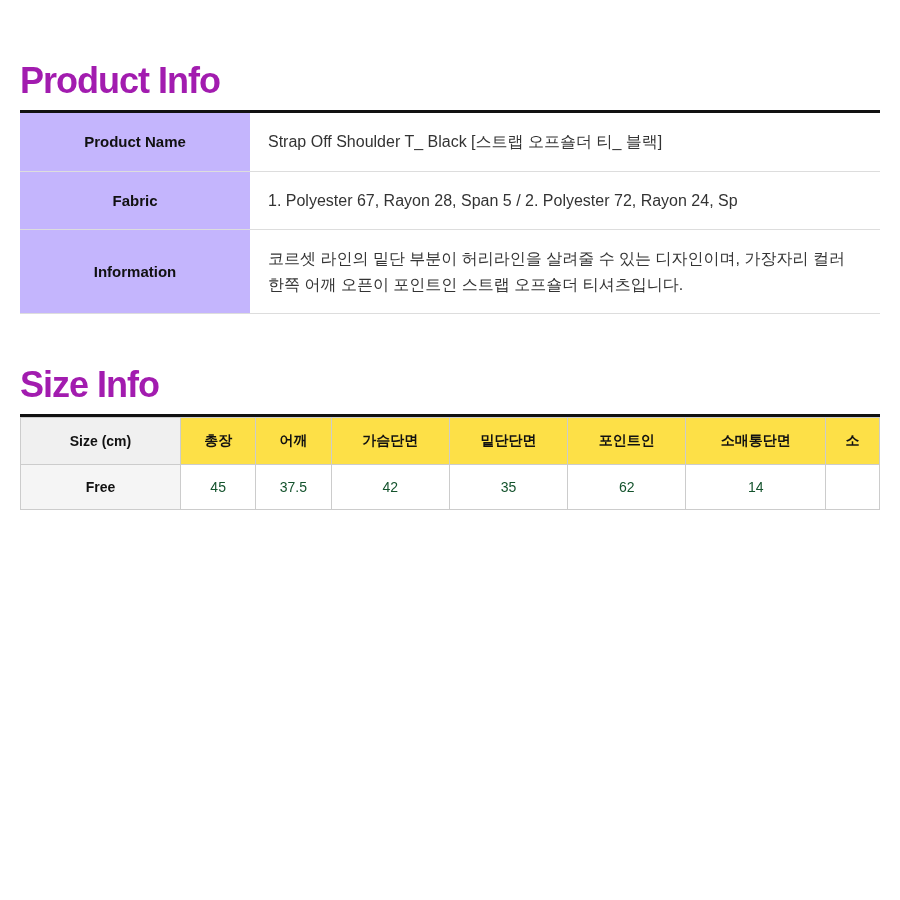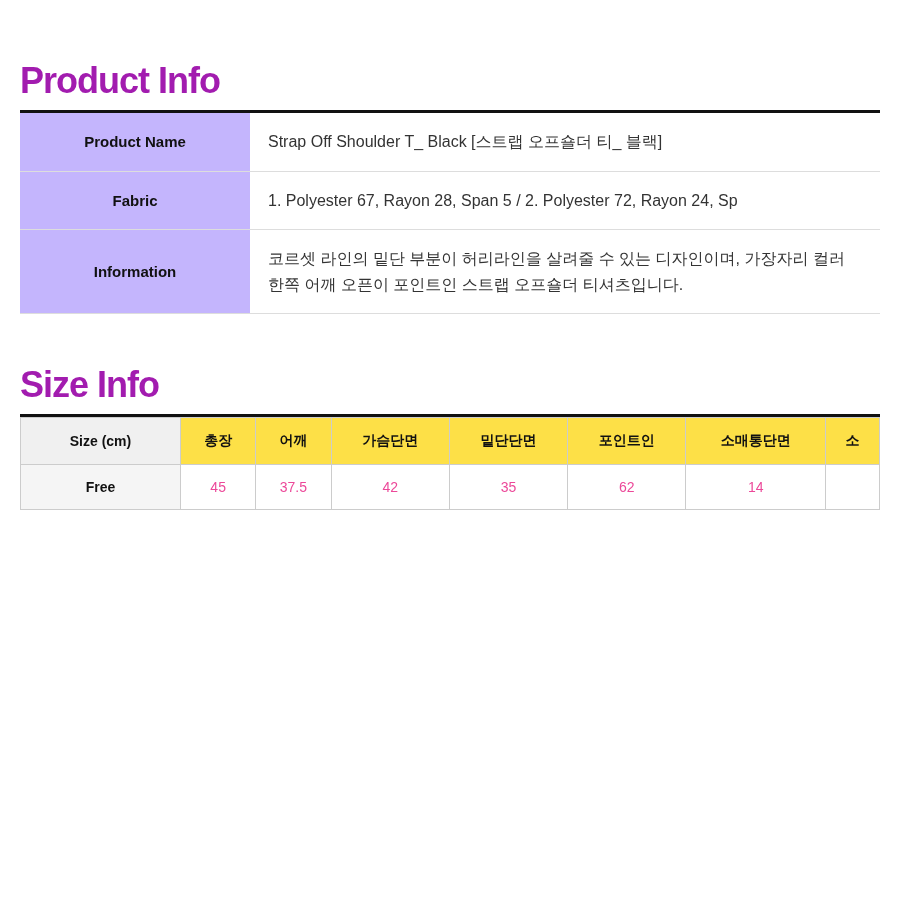--- a/index.html
+++ b/index.html
@@ -100,21 +100,21 @@
       margin-top: 36px;
     }
 
     .size-table tbody td.label-cell {
       font-weight: 700;
       background: #f5f5f5;
       color: #111;
     }
 
     .size-table tbody td {
-      color: #ec4899;
+      color: #14532d;
     }
   </style>
 </head>
 <body>
 
 <div class="page-wrapper">
 
   <div class="product-info-section">
     <h2 class="section-title">Product Info</h2>
     <hr class="section-divider">

